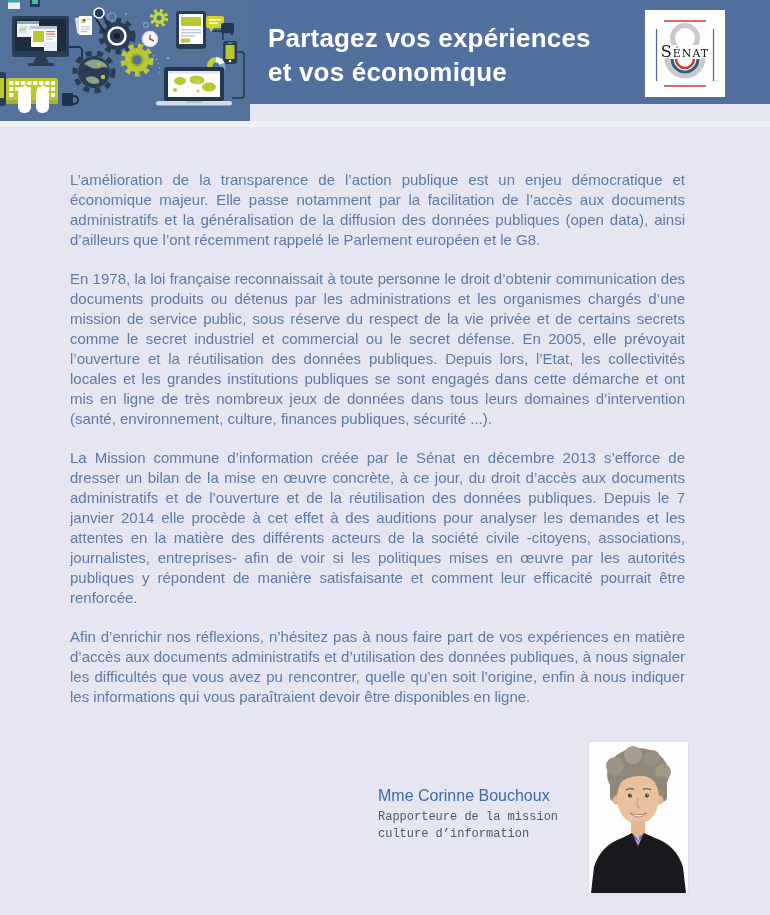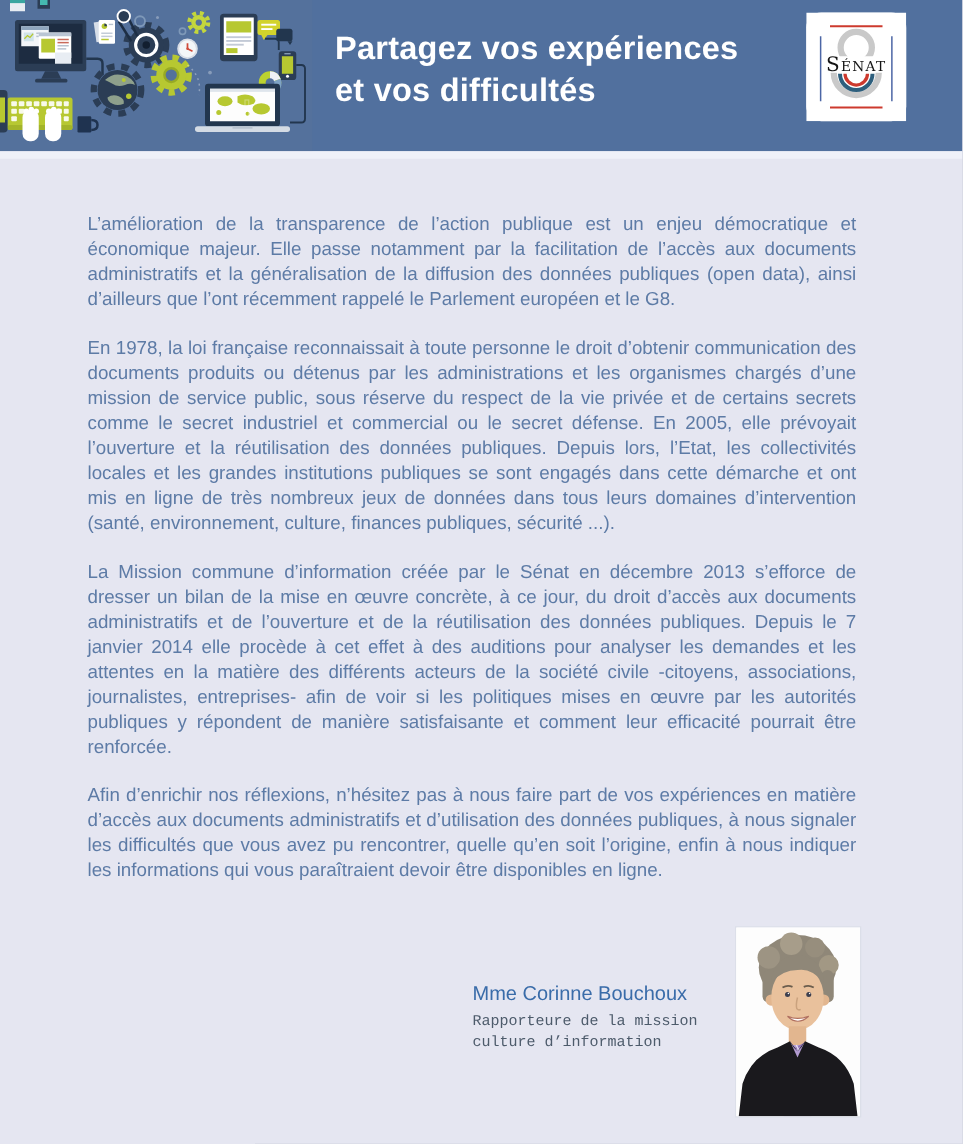--- a/index.html
+++ b/index.html
@@ -4,21 +4,21 @@
 <style>
   * { margin:0; padding:0; box-sizing:border-box; }
   html,body { background:#cfd2dd; }
   body { font-family:"Liberation Sans", sans-serif; }
   .page {
     position:relative; width:770px; height:915px;
     background:#e5e6f1; overflow:hidden; margin:0 auto;
   }
   
   .header {
-    position:absolute; top:0; left:0; width:770px; height:121px;
+    position:absolute; top:0; left:0; width:770px; height:104px;
     background:#51709e;
   }
   .illustration { position:absolute; top:0; left:0; width:250px; height:121px; }
   .title {
     position:absolute; left:268px; top:21px;
     color:#ffffff; font-size:26px; font-weight:bold; line-height:34px;
     letter-spacing:.2px;
   }
   .title span { display:block; }
   .logo-box {
@@ -235,21 +235,21 @@
         <rect x="186" y="88" width="3" height="8" fill="none" stroke="rgba(255,255,255,0.3)" stroke-width="1"></rect>
         <rect x="191" y="84" width="3" height="12" fill="none" stroke="rgba(255,255,255,0.3)" stroke-width="1"></rect>
         <rect x="196" y="80" width="3" height="16" fill="none" stroke="rgba(255,255,255,0.3)" stroke-width="1"></rect>
         <circle cx="168" cy="58" r="1.5" fill="rgba(255,255,255,0.3)"></circle>
         <circle cx="126" cy="14" r="1.2" fill="rgba(255,255,255,0.3)"></circle>
       </g>
     </svg>
 
     <div class="title">
       <span>Partagez vos expériences</span>
-      <span>et vos difficultés</span>
+      <span>et vos économique</span>
     </div>
 
     <div class="logo-box">
       <svg viewBox="0 0 80 87" width="80" height="87" aria-hidden="true">
         <rect x="0" y="0" width="80" height="87" fill="#ffffff"></rect>
         <line x1="19" y1="11" x2="61" y2="11" stroke="#cd3a2e" stroke-width="1.6"></line>
         <line x1="19" y1="76" x2="61" y2="76" stroke="#cd3a2e" stroke-width="1.6"></line>
         <line x1="11.5" y1="19" x2="11.5" y2="71" stroke="#4c66a5" stroke-width="1.2"></line>
         <line x1="68.5" y1="19" x2="68.5" y2="71" stroke="#4c66a5" stroke-width="1.2"></line>
         <circle cx="40" cy="28" r="12.5" fill="none" stroke="#c9c9c9" stroke-width="5"></circle>

